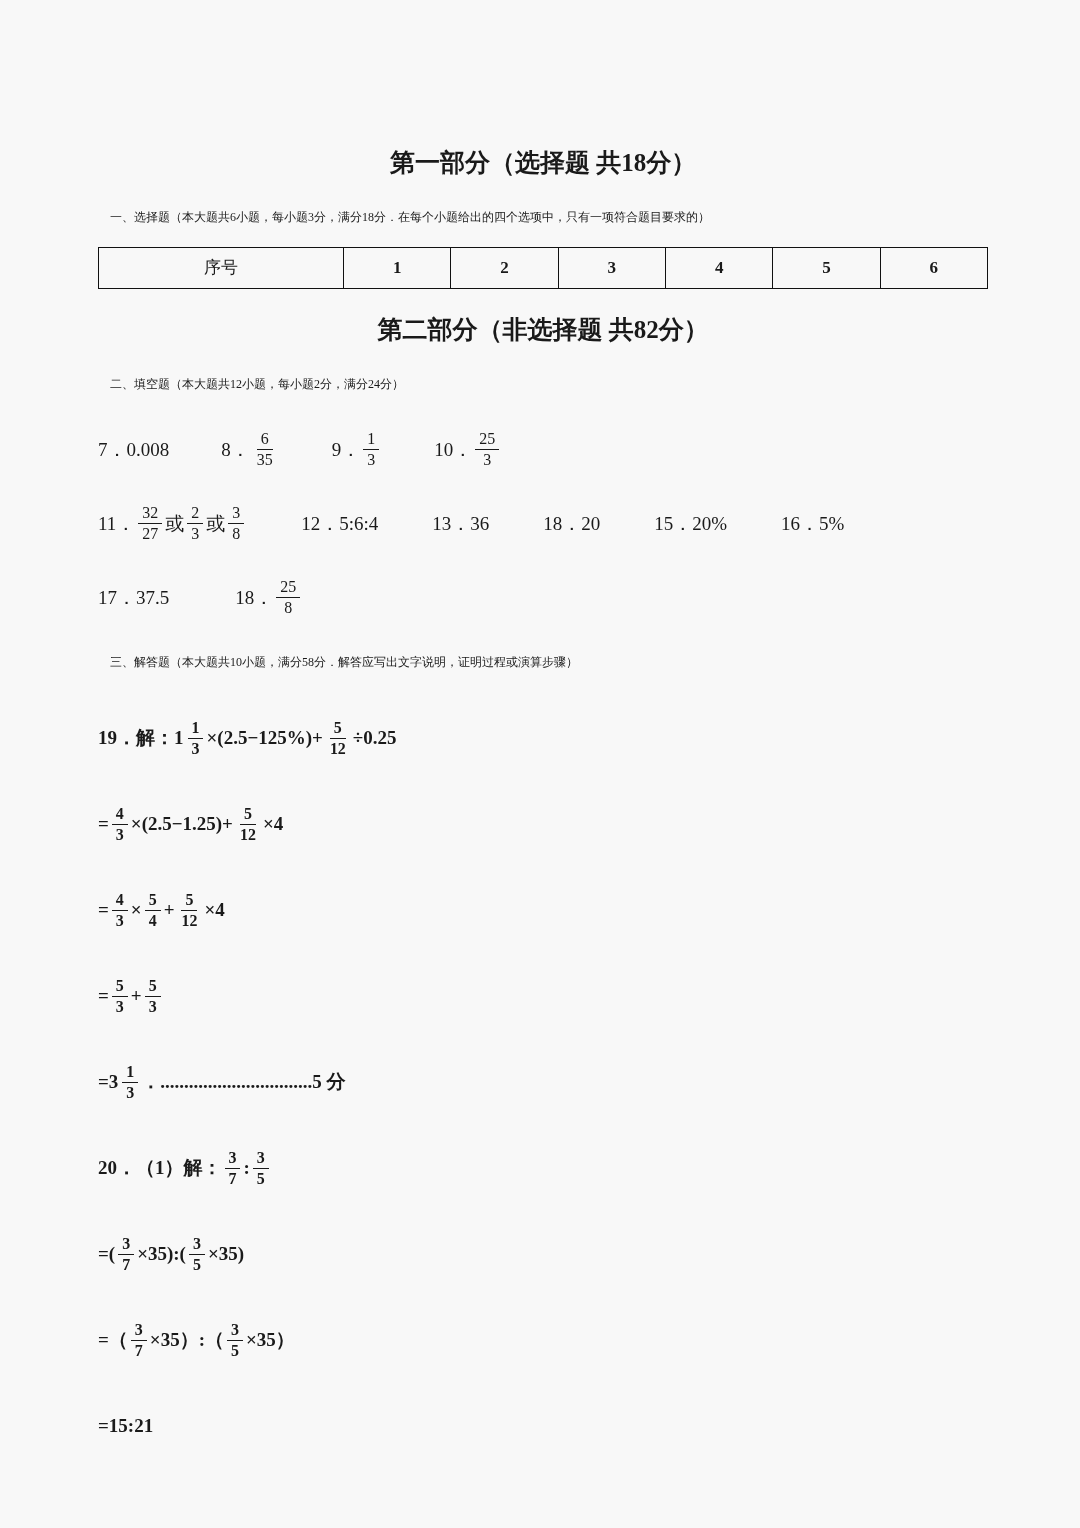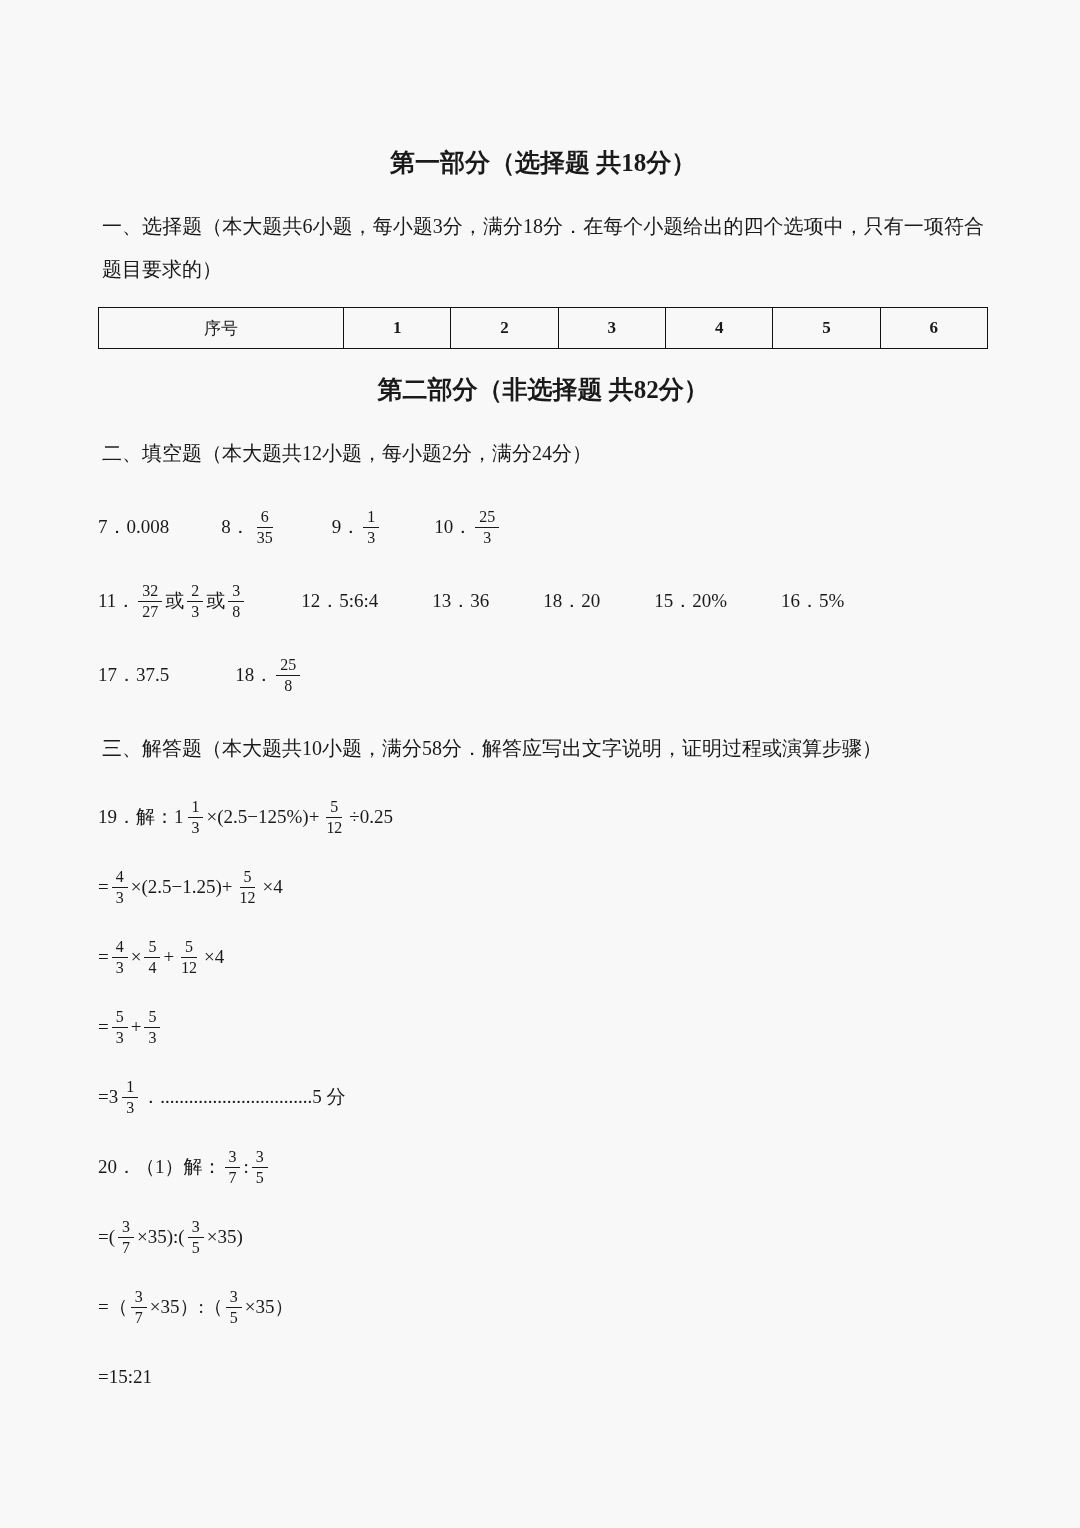--- a/index.html
+++ b/index.html
@@ -19,24 +19,24 @@
     letter-spacing: 2px;
     margin-bottom: 34px;
   }
   .part-heading {
     text-align: center;
     font-size: 25px;
     font-weight: bold;
     margin: 24px 0 26px;
   }
   .intro {
-    font-size: 20px;
+    font-size: 12px;
     line-height: 2.15;
     text-align: justify;
-    margin: 8px 4px 14px;
+    margin: 8px 12px 14px;
   }
 
   table.answer-table {
     width: 100%;
     border-collapse: collapse;
     margin: 16px 0 22px;
   }
   table.answer-table td {
     border: 1.6px solid #111111;
     height: 41px;
@@ -55,23 +55,24 @@
   }
   .fill-line.gap1 { column-gap: 52px; }
   .fill-line.gap2 { column-gap: 54px; }
   .fill-line.gap3 { column-gap: 66px; }
   .fill-item { display: inline-flex; align-items: center; white-space: nowrap; }
 
   .math-line {
     display: flex;
     align-items: center;
     font-size: 19px;
-    margin: 24px 0;
+    margin: 40px 0;
     min-height: 46px;
     white-space: pre;
+    font-weight: bold;
   }
 
   .frac {
     display: inline-flex;
     flex-direction: column;
     align-items: center;
     line-height: 1.12;
     font-size: 0.84em;
     margin: 0 3px;
     vertical-align: middle;

